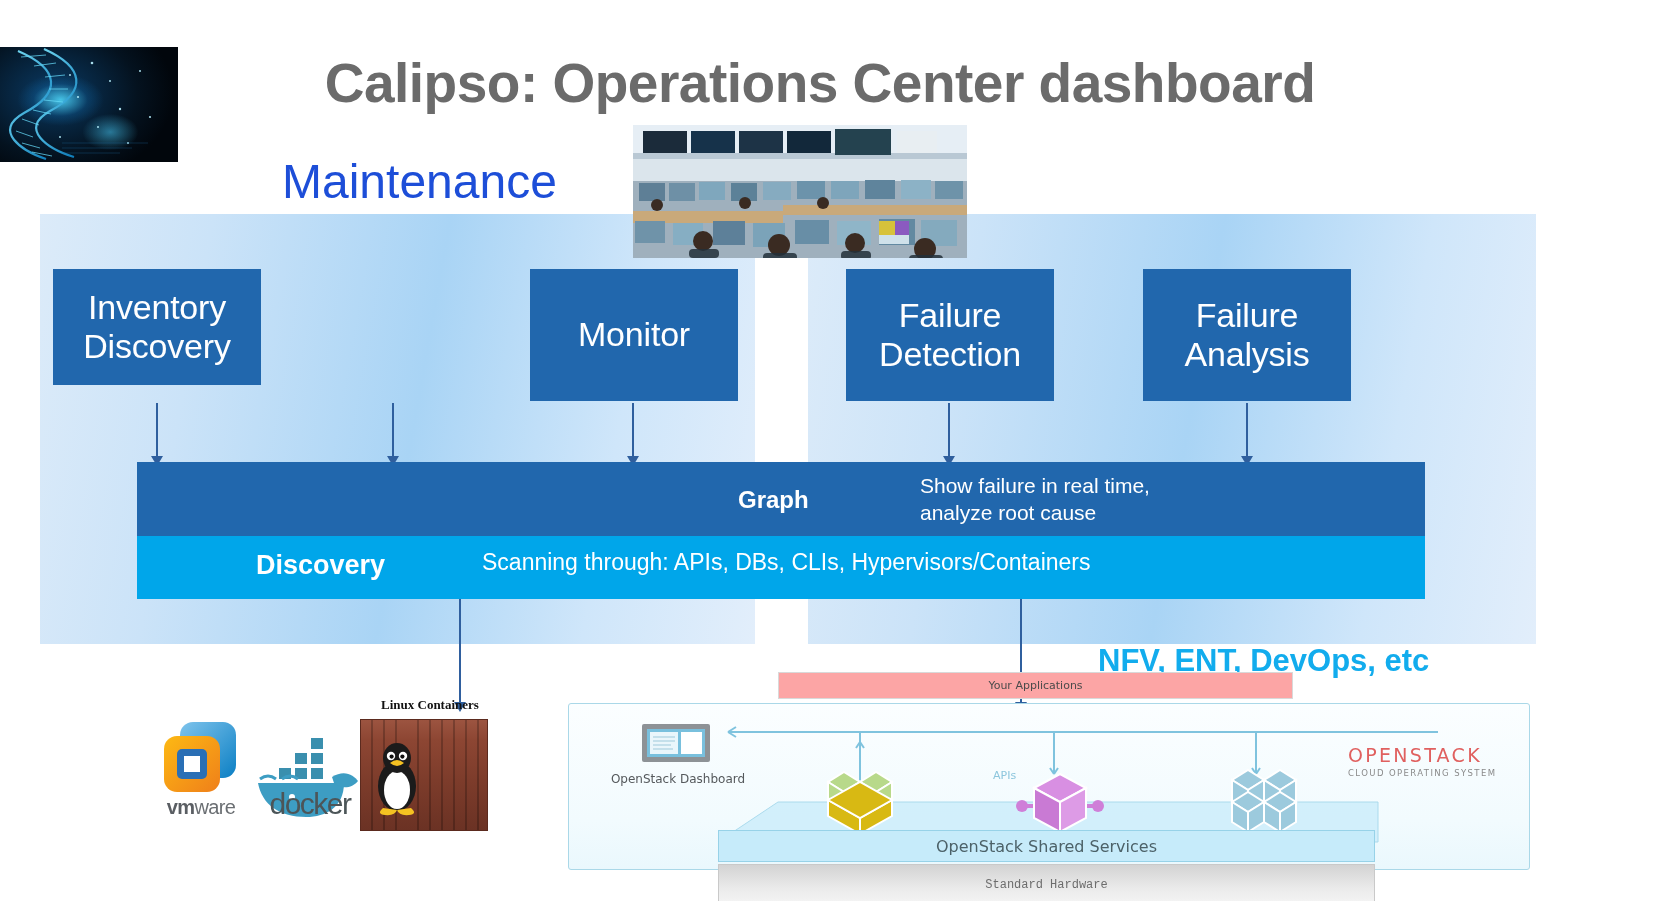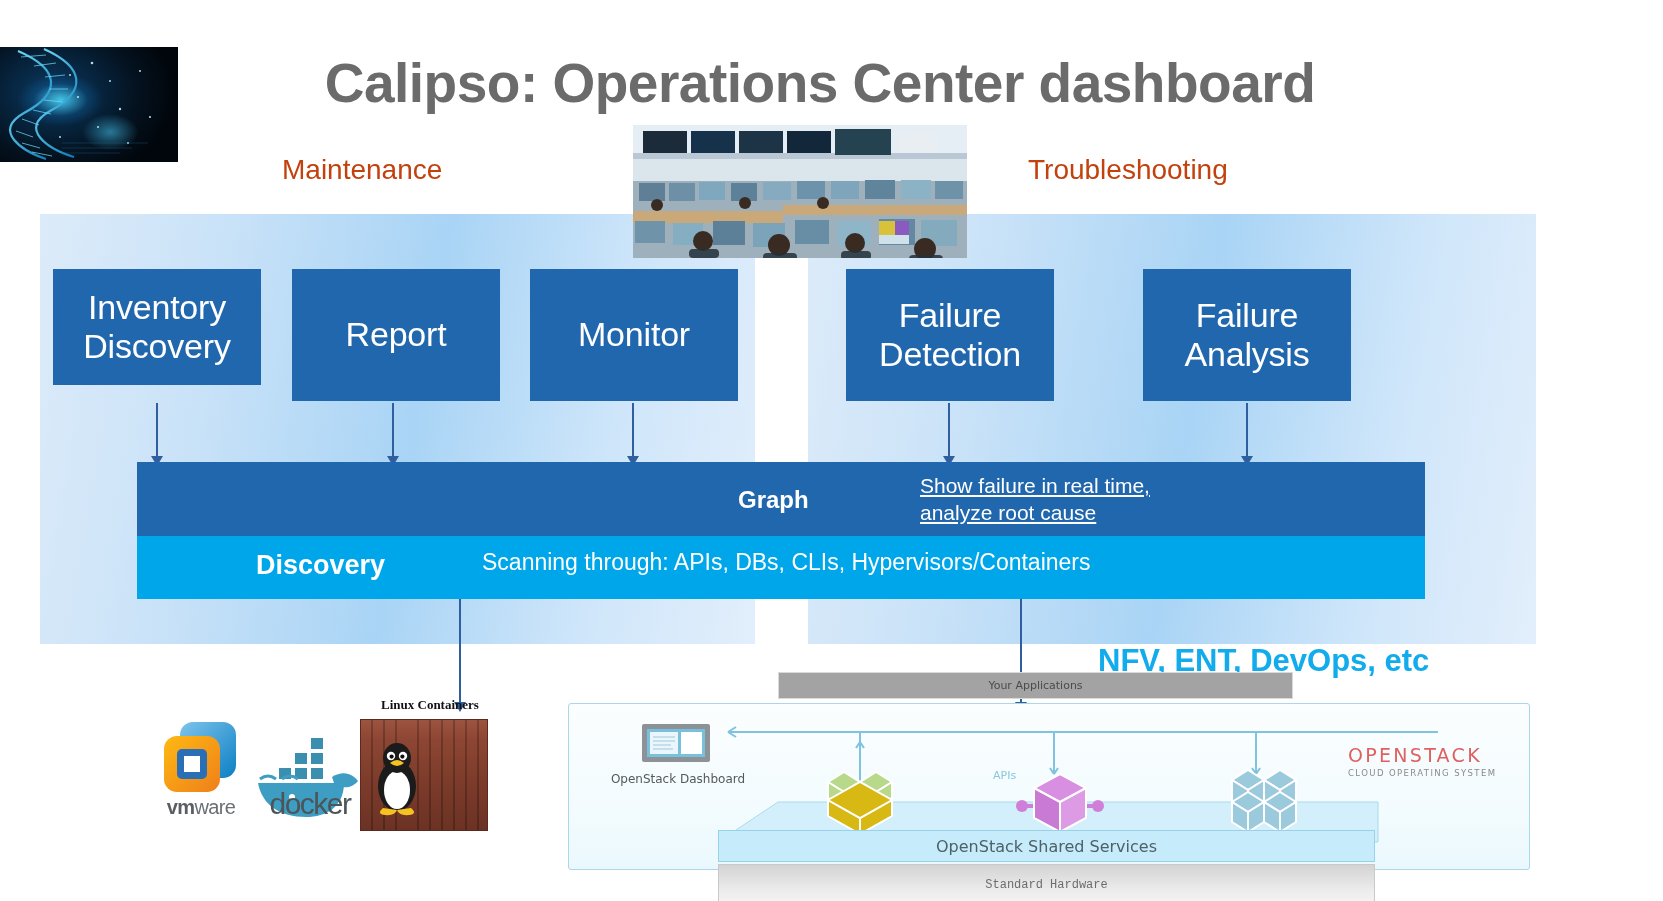--- a/index.html
+++ b/index.html
@@ -34,21 +34,21 @@
   .title{
     position:absolute;left:170px;top:6px;width:1300px;
     text-align:center;
     font-size:55px;font-weight:bold;color:#6b6b6b;
     letter-spacing:-0.5px;line-height:1.1;
     white-space:nowrap;
   }
 
   
   .cap{
-    position:absolute;font-size:28px;color:#c2410c;font-weight:normal;
+    position:absolute;font-size:48px;color:#1d4ed8;font-weight:normal;
     white-space:nowrap;
   }
   .cap-maint{left:282px;top:107px;}
   .cap-trouble{left:1028px;top:107px;}
 
   
   .panel{
     position:absolute;top:167px;height:430px;
     background:linear-gradient(100deg,#dcebf9 0%,#cbe3f8 22%,#a9d4f5 52%,#cfe6fa 78%,#e2eefb 100%);
   }
@@ -79,21 +79,21 @@
   
   .graph-bar{
     position:absolute;left:137px;top:415px;width:1288px;height:74px;
     background:#2167ad;
   }
   .gb-text{
     position:absolute;color:#ffffff;font-size:21px;line-height:1.28;
     white-space:pre-line;
   }
   .gb-left{left:144px;top:11px;}
-  .gb-right{left:783px;top:11px;text-decoration:underline;}
+  .gb-right{left:783px;top:11px;}
   .gb-label{
     position:absolute;left:601px;top:24px;color:#ffffff;font-size:24px;font-weight:bold;
   }
 
   
   .disc-bar{
     position:absolute;left:137px;top:489px;width:1288px;height:63px;
     background:#00a6ea;
   }
   .disc-label{
@@ -137,21 +137,21 @@
   .container-img{position:absolute;left:360px;top:672px;width:126px;height:110px;
      background:linear-gradient(180deg,#9c5440 0%, #8d4633 18%, #7d3c2b 55%, #6b3224 100%);
      border:1px solid #5b2a1e;overflow:hidden;}
   .cstripe{position:absolute;top:0;bottom:0;width:2px;background:rgba(0,0,0,.22);}
   .penguin{position:absolute;left:12px;top:18px;width:48px;height:78px;}
 
   
   .os-wrap{position:absolute;left:568px;top:617px;width:960px;height:284px;}
   .os-apps{
     position:absolute;left:210px;top:8px;width:513px;height:25px;
-    background:#a3a3a3;border:1px solid #d9d9d9;
+    background:#fca5a5;border:1px solid #d9d9d9;
     display:flex;align-items:center;justify-content:center;
     font-size:11px;color:#4b4b4b;font-family:"DejaVu Sans",sans-serif;
   }
   .os-outer{
     position:absolute;left:0;top:39px;width:960px;height:165px;
     background:linear-gradient(180deg,#fbfeff 0%, #f2fbfe 70%, #eaf8fd 100%);
     border:1px solid #aad8e8;border-radius:3px;
   }
   .os-dash-icon{position:absolute;left:72px;top:58px;width:74px;height:44px;}
   .os-dash-label{
@@ -228,21 +228,20 @@
         <path d="M62,96 L148,96"></path>
           <path d="M62,101 L132,101"></path>
           <path d="M62,106 L120,106"></path>
       </g>
     </svg>
   </div>
 
   <div class="title">Calipso: Operations Center dashboard</div>
 
   <div class="cap cap-maint">Maintenance</div>
-  <div class="cap cap-trouble">Troubleshooting</div>
 
   <div class="panel panel-left"></div>
   <div class="panel panel-right"></div>
 
   <div class="noc-photo">
     <svg viewBox="0 0 334 133" preserveAspectRatio="none" style="position:absolute;inset:0;width:100%;height:100%">
       <rect x="0" y="0" width="334" height="133" fill="#cdd9e4"></rect>
       <rect x="0" y="0" width="334" height="30" fill="#e6eef5"></rect>
       <rect x="0" y="28" width="334" height="6" fill="#b9c8d4"></rect>
 
@@ -302,23 +301,20 @@
 
       <rect x="246" y="96" width="16" height="14" fill="#d7c23a"></rect>
       <rect x="262" y="96" width="14" height="14" fill="#8b5ac0"></rect>
       <rect x="246" y="110" width="30" height="9" fill="#cfe1ea"></rect>
     </svg>
   </div>
 
   <div class="fbox f1">
     <span style="white-space:pre-line">Inventory
 Discovery</span>
-  </div>
-  <div class="fbox f2">
-    <span style="white-space:pre-line">Report</span>
   </div>
   <div class="fbox f3">
     <span style="white-space:pre-line">Monitor</span>
   </div>
   <div class="fbox f4">
     <span style="white-space:pre-line">Failure
 Detection</span>
   </div>
   <div class="fbox f5">
     <span style="white-space:pre-line">Failure

